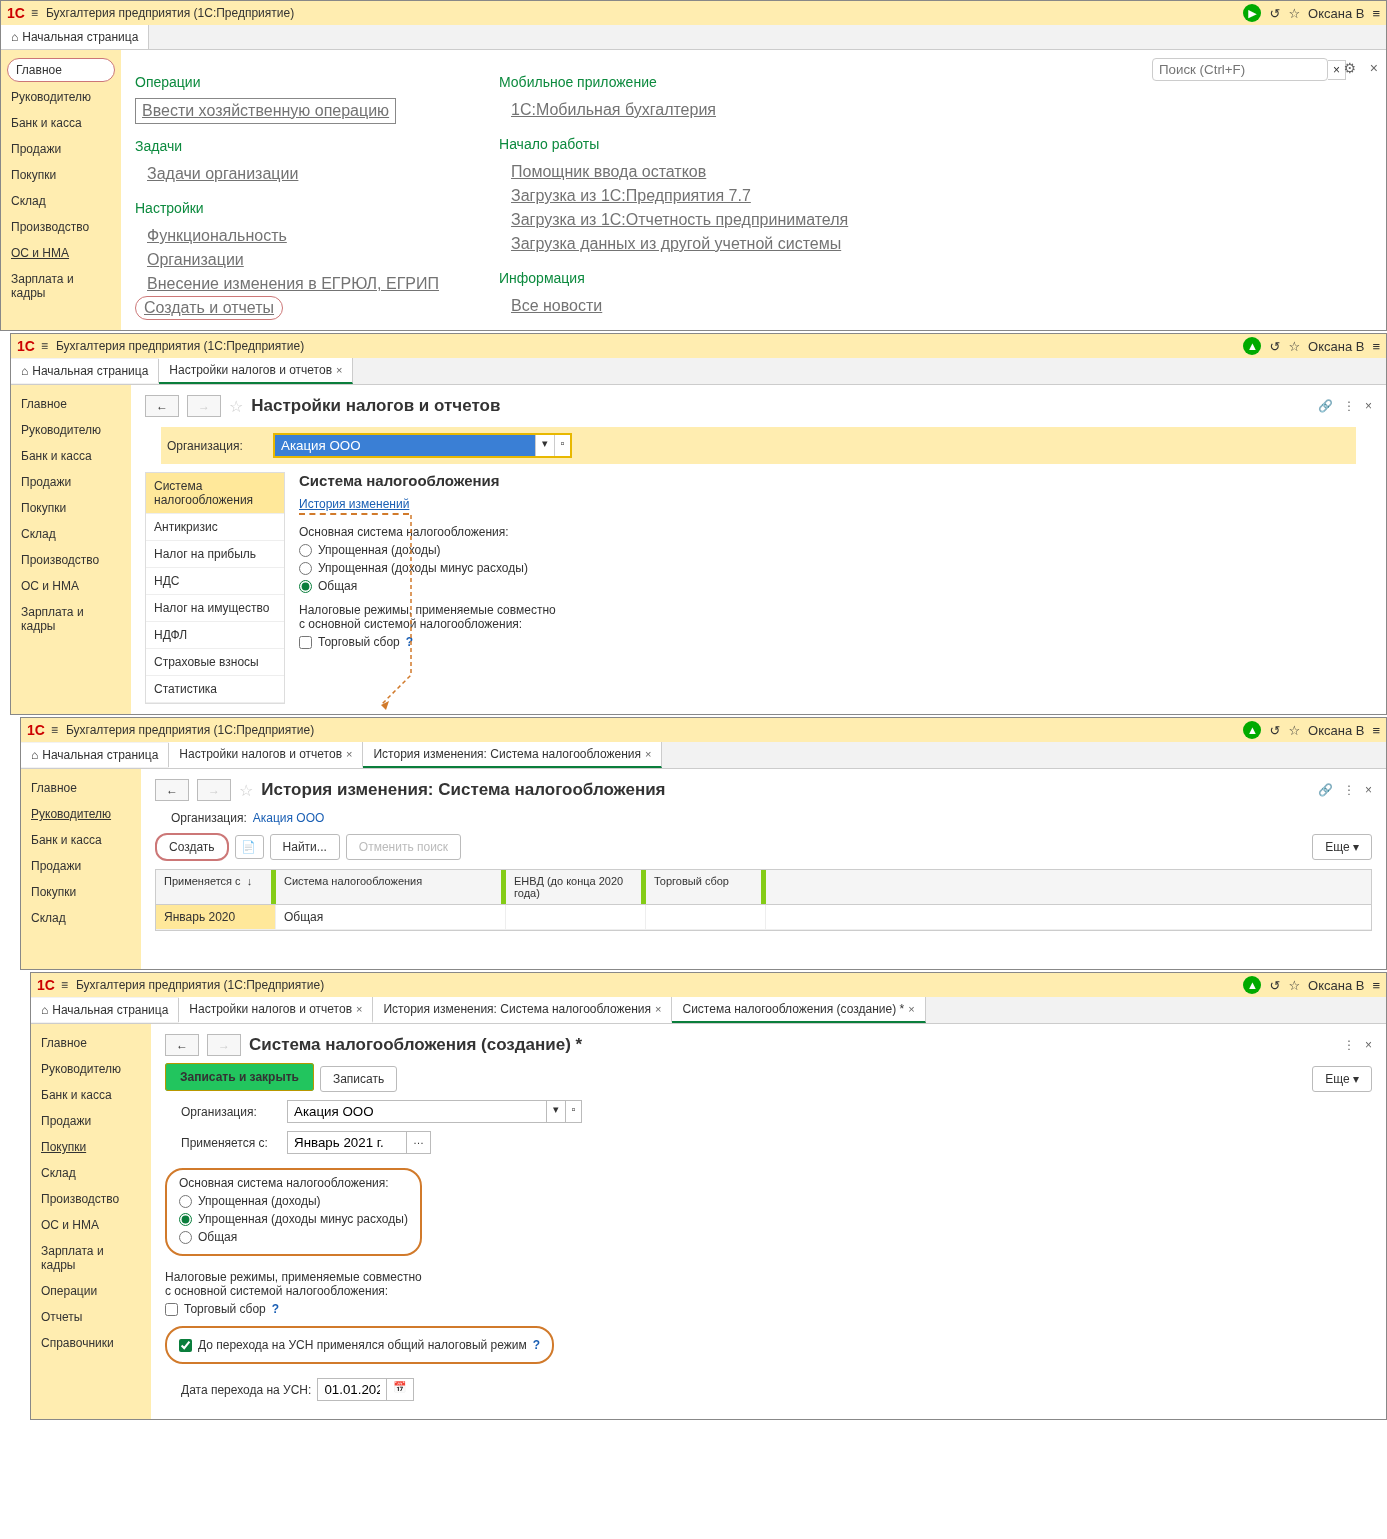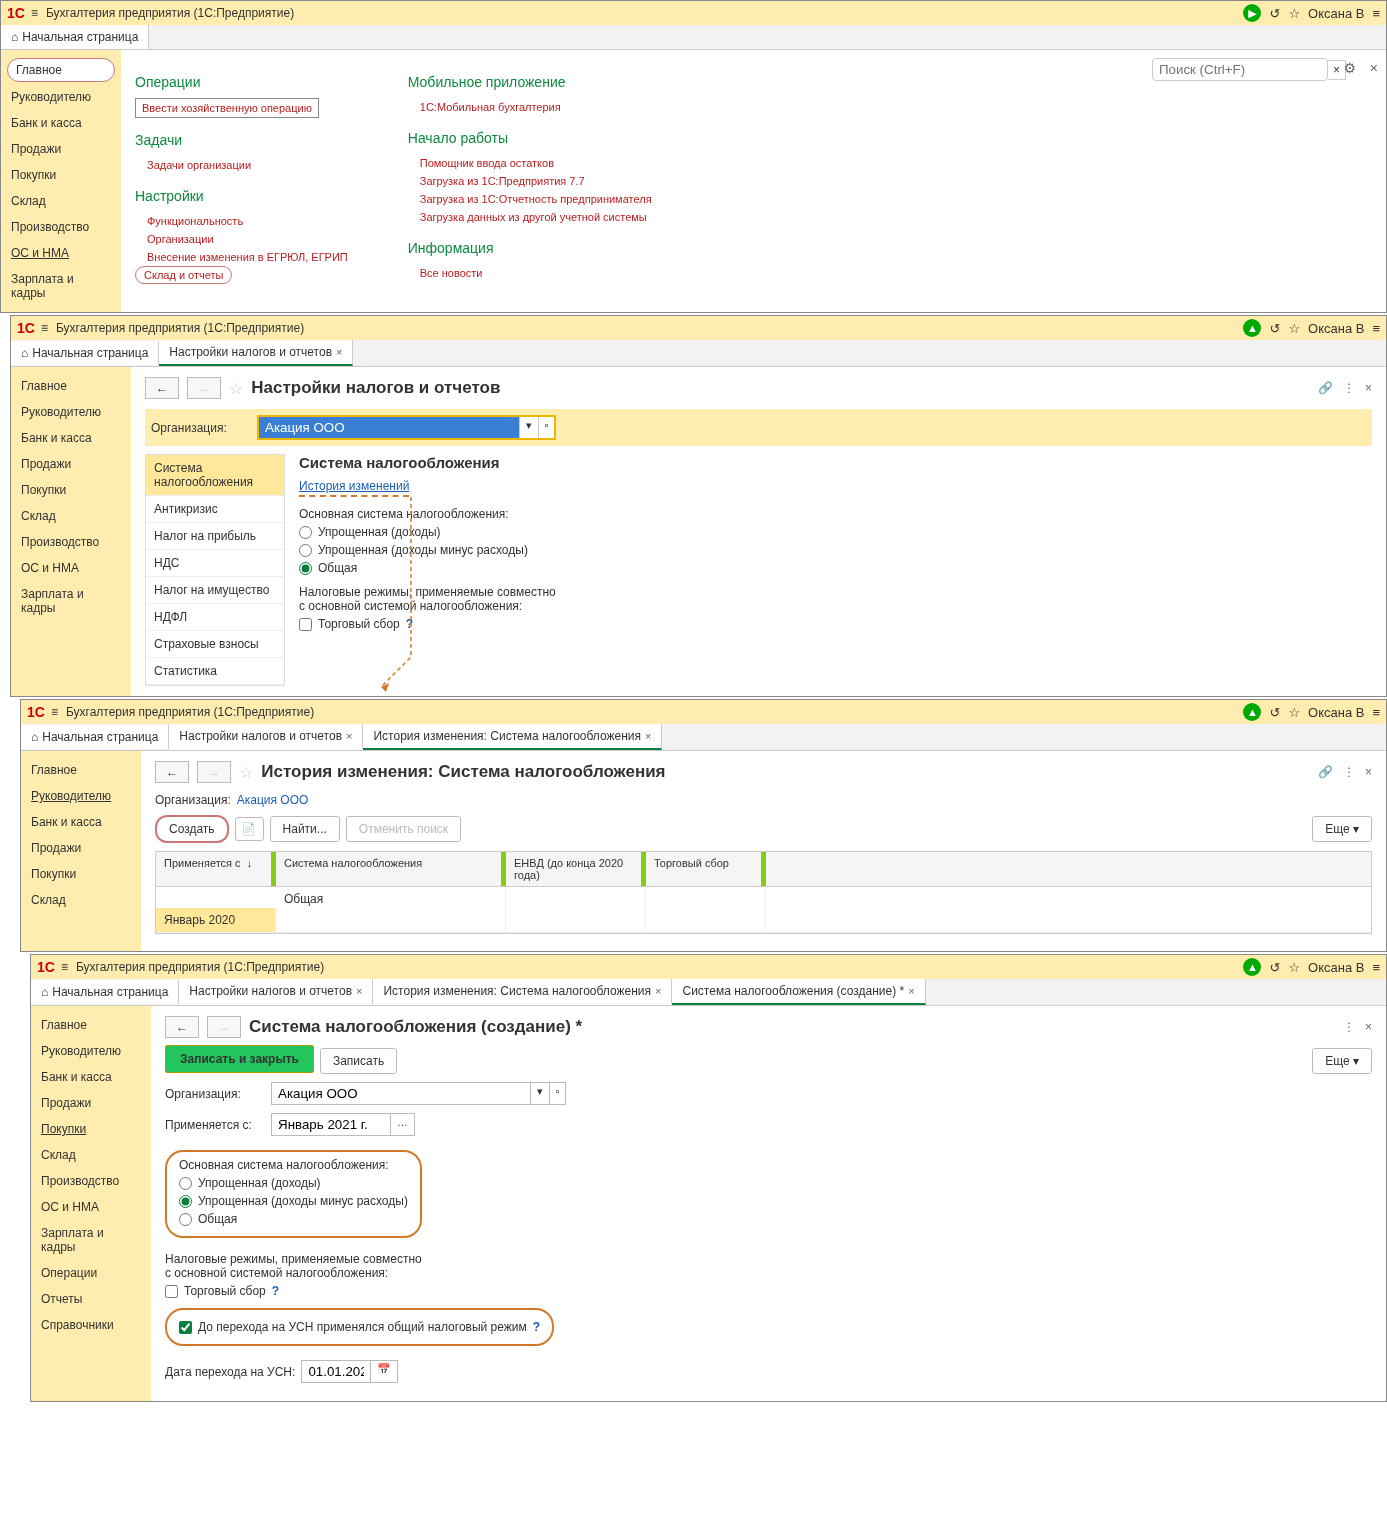--- a/index.html
+++ b/index.html
@@ -24,29 +24,29 @@
   .sidebar-item.underline { text-decoration: underline; }
   .content { flex: 1; padding: 10px 14px; position: relative; min-height: 200px; }
   .search-box { position: absolute; top: 8px; right: 40px; display: flex; align-items: center; }
   .search-box input { width: 176px; padding: 3px 6px; border: 1px solid #ccc; border-radius: 4px; }
   .search-box .x { border: 1px solid #ccc; border-left: none; padding: 2px 5px; }
   .gear, .close-big { position: absolute; top: 10px; font-size: 14px; color: #666; cursor: pointer; }
   .gear { right: 30px; }
   .close-big { right: 8px; }
   .col-group { display: flex; gap: 60px; }
   .section-head { color: #0c8a3e; font-size: 14px; margin: 14px 0 8px; }
-  .link-item { padding: 3px 0 3px 12px; font-size: 11px; color: #b91c1c; cursor: pointer; }
+  .link-item { padding: 3px 0 3px 12px; font-size: 16px; color: #737373; cursor: pointer; text-decoration: underline; }
   .link-item.boxed { border: 1px solid #888; padding: 3px 6px; display: inline-block; }
   .link-item.circled { border: 1px solid #c77; border-radius: 12px; padding: 2px 8px; display: inline-block; }
   .page-header { display: flex; align-items: center; gap: 8px; margin-bottom: 10px; }
   .nav-btn { border: 1px solid #bbb; padding: 3px 10px; background: #f7f7f7; cursor: pointer; }
   .star-icon { color: #ccc; font-size: 16px; }
   .page-title { font-size: 17px; font-weight: bold; }
   .toolbar-right { margin-left: auto; display: flex; gap: 10px; color: #666; align-items: center; }
-  .field-row { display: flex; align-items: center; gap: 6px; margin: 8px 0; }
+  .field-row { display: flex; align-items: center; gap: 6px; margin: 8px 16px; }
   .field-label { min-width: 100px; }
   .combo { display: flex; border: 2px solid #e8b800; }
   .combo input { border: none; padding: 3px 6px; width: 260px; background: #3a7fd5; color: #fff; }
   .combo .btn { border-left: 1px solid #ccc; padding: 2px 6px; background: #fff; cursor: pointer; font-size: 11px; }
   .tax-layout { display: flex; gap: 0; margin-top: 6px; }
   .tax-nav { width: 140px; border: 1px solid #ddd; }
   .tax-nav-item { padding: 6px 8px; border-bottom: 1px solid #eee; cursor: pointer; font-size: 12px; }
   .tax-nav-item.sel { background: #ffe89a; }
   .tax-body { flex: 1; padding: 0 14px; }
   .tax-body h3 { font-size: 15px; margin-bottom: 8px; }
@@ -61,21 +61,21 @@
   .btn-outline.disabled { color: #bbb; }
   .btn-more { margin-left: auto; }
   .btn-yellow { background: #22c55e; border: 1px solid #b89800; padding: 6px 14px; font-weight: bold; cursor: pointer; border-radius: 3px; }
   .btn-yellow-underline { border-bottom: 3px solid #c04a2f; padding-bottom: 2px; display:inline-block; }
   .org-value { color: #1a5fb4; }
   .grid { border: 1px solid #ccc; }
   .grid-head { display: flex; background: #f5f5f5; border-bottom: 1px solid #ccc; font-size: 11px; }
   .grid-head > div { padding: 5px 8px; border-right: 5px solid #84cc16; }
   .grid-row { display: flex; border-bottom: 1px solid #eee; }
   .grid-row > div { padding: 5px 8px; border-right: 1px solid #eee; }
-  .grid-row.sel > div:first-child { background: #ffe89a; margin-top: 21px; }
+  .grid-row.sel > div:first-child { background: #ffe89a; }
   .col-date { width: 120px; }
   .col-sys { width: 230px; }
   .col-envd { width: 140px; }
   .col-trade { width: 120px; }
   .input-plain { border: 1px solid #bbb; padding: 3px 6px; }
   .input-group { display: flex; }
   .input-group .addon { border: 1px solid #bbb; border-left: none; padding: 2px 6px; cursor: pointer; font-size: 11px; }
   .highlight-box { border: 2px solid #d17a2b; border-radius: 18px; padding: 6px 12px; margin: 6px 0; display: inline-block; }
   .arrow-svg { position: absolute; pointer-events: none; }
   .frame-offset-1 { margin-left: 10px; }
@@ -126,21 +126,21 @@
       <div class="col-group">
         <div>
           <div class="section-head">Операции</div>
           <div class="link-item boxed">Ввести хозяйственную операцию</div>
           <div class="section-head">Задачи</div>
           <div class="link-item">Задачи организации</div>
           <div class="section-head">Настройки</div>
           <div class="link-item">Функциональность</div>
           <div class="link-item">Организации</div>
           <div class="link-item">Внесение изменения в ЕГРЮЛ, ЕГРИП</div>
-          <div class="link-item circled">Склад и отчеты</div>
+          <div class="link-item circled">Создать и отчеты</div>
         </div>
         <div>
           <div class="section-head">Мобильное приложение</div>
           <div class="link-item">1С:Мобильная бухгалтерия</div>
           <div class="section-head">Начало работы</div>
           <div class="link-item">Помощник ввода остатков</div>
           <div class="link-item">Загрузка из 1С:Предприятия 7.7</div>
           <div class="link-item">Загрузка из 1С:Отчетность предпринимателя</div>
           <div class="link-item">Загрузка данных из другой учетной системы</div>
           <div class="section-head">Информация</div>

